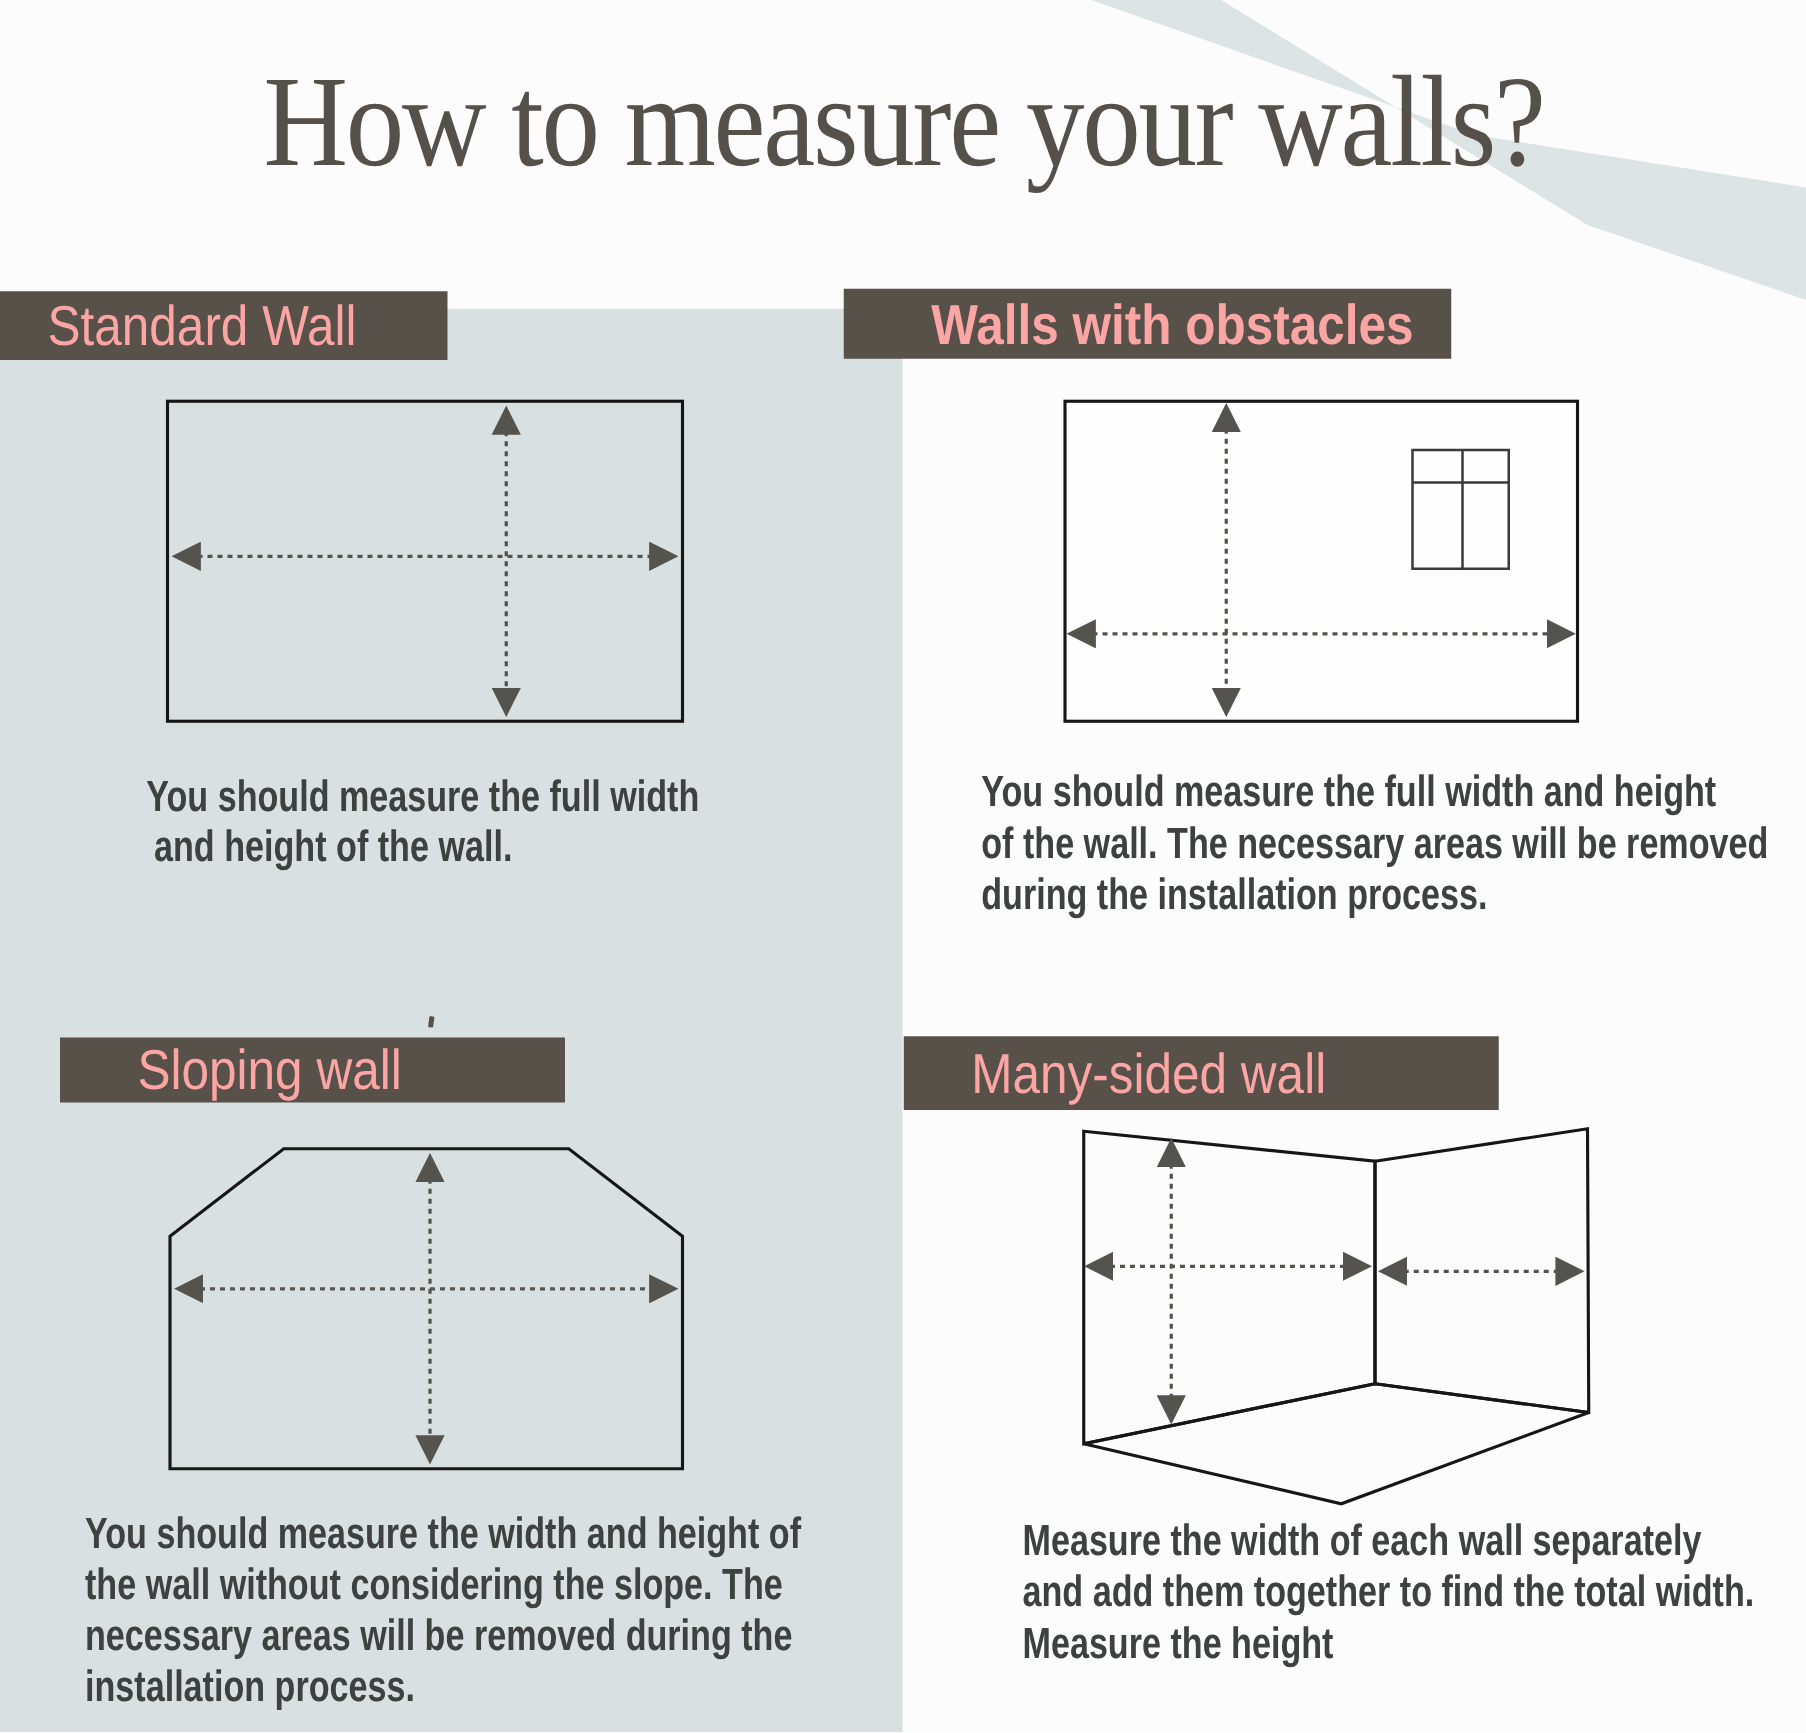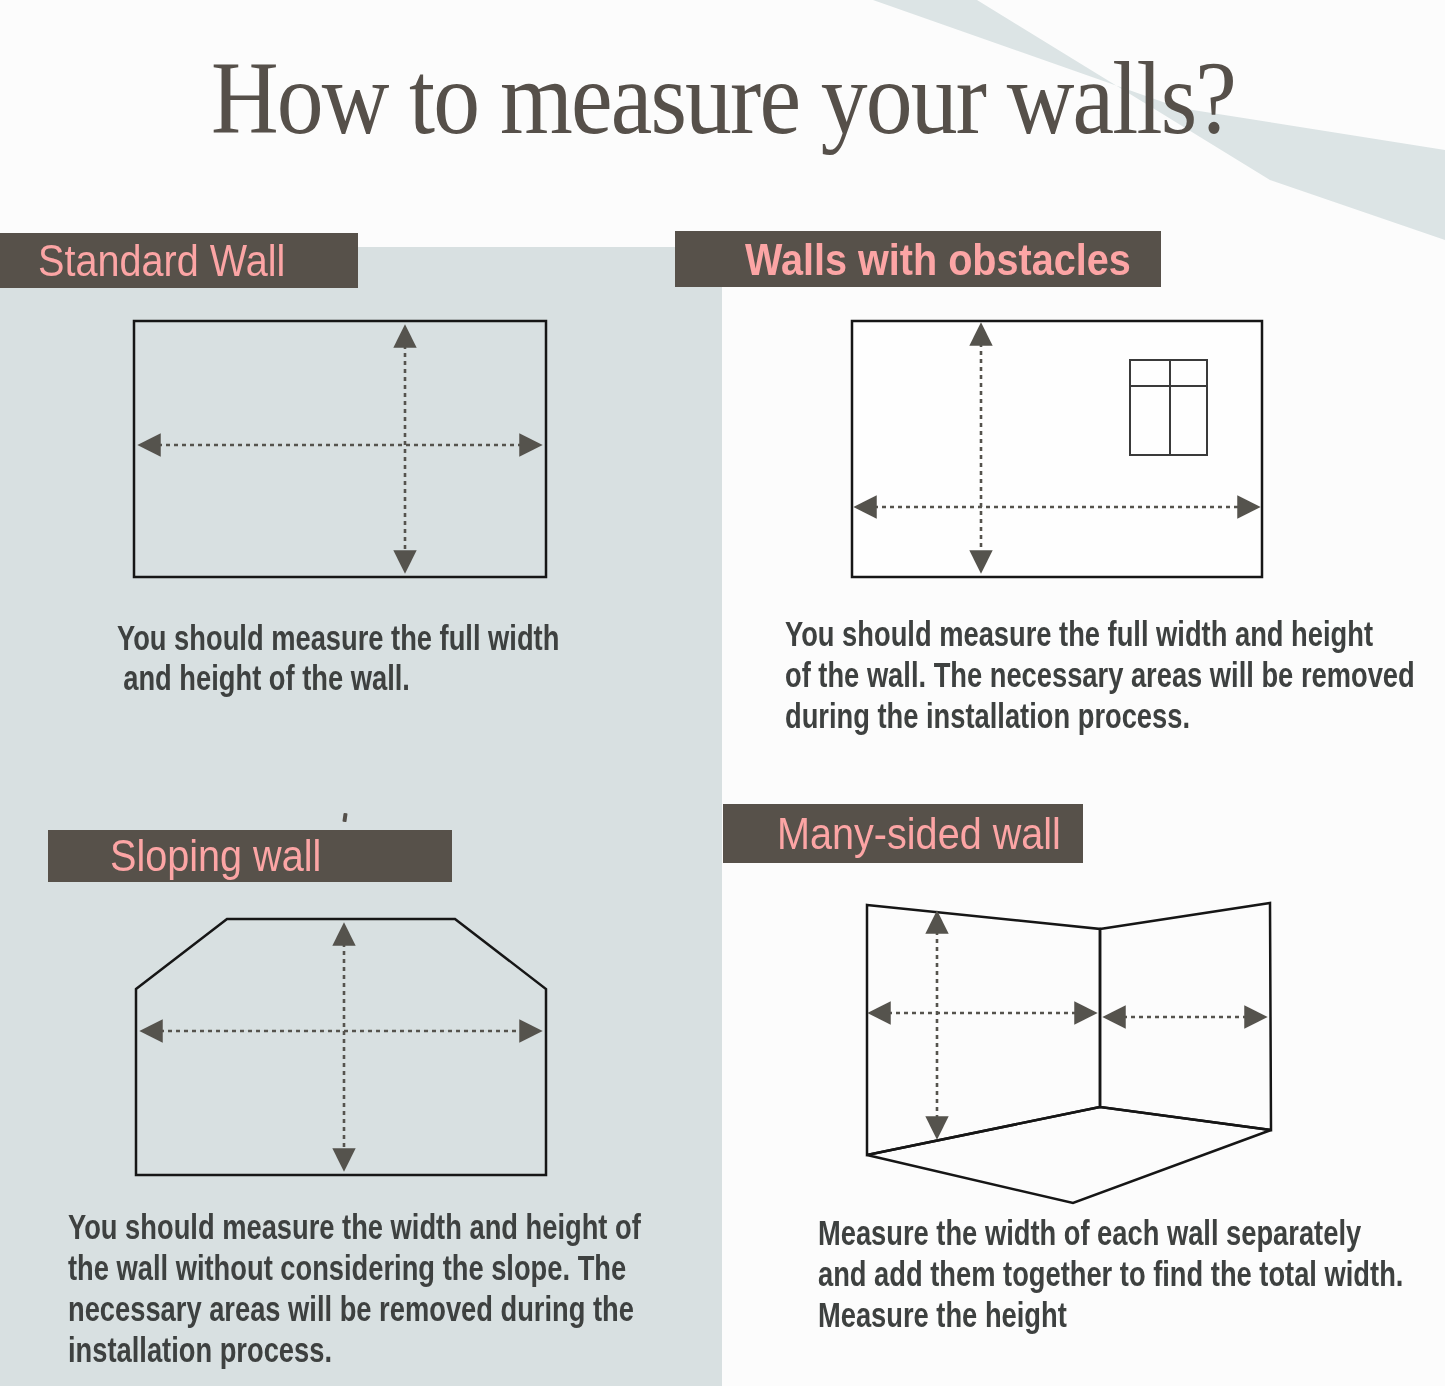--- a/index.html
+++ b/index.html
@@ -45,21 +45,21 @@
     transform:scaleX(0.88);
     transform-origin:left center;
     white-space:nowrap;
   }
   #bar-standard{left:0;top:233px;width:358px;height:55px;}
   #bar-standard span{margin-left:38px;line-height:55px;}
   #bar-obstacles{left:675px;top:231px;width:486px;height:56px;font-weight:bold;}
   #bar-obstacles span{margin-left:70px;line-height:58px;}
   #bar-sloping{left:0;top:830px;width:404px;height:52px;margin-left:48px;}
   #bar-sloping span{margin-left:62px;line-height:52px;}
-  #bar-many{left:723px;top:804px;width:360px;height:59px;}
+  #bar-many{left:723px;top:829px;width:476px;height:59px;}
   #bar-many span{margin-left:54px;line-height:59px;}
   
   .desc{
     position:absolute;
     font-size:35px;
     font-weight:700;
     color:#3e4140;
     line-height:41px;
     white-space:nowrap;
     transform:scaleX(0.78);

